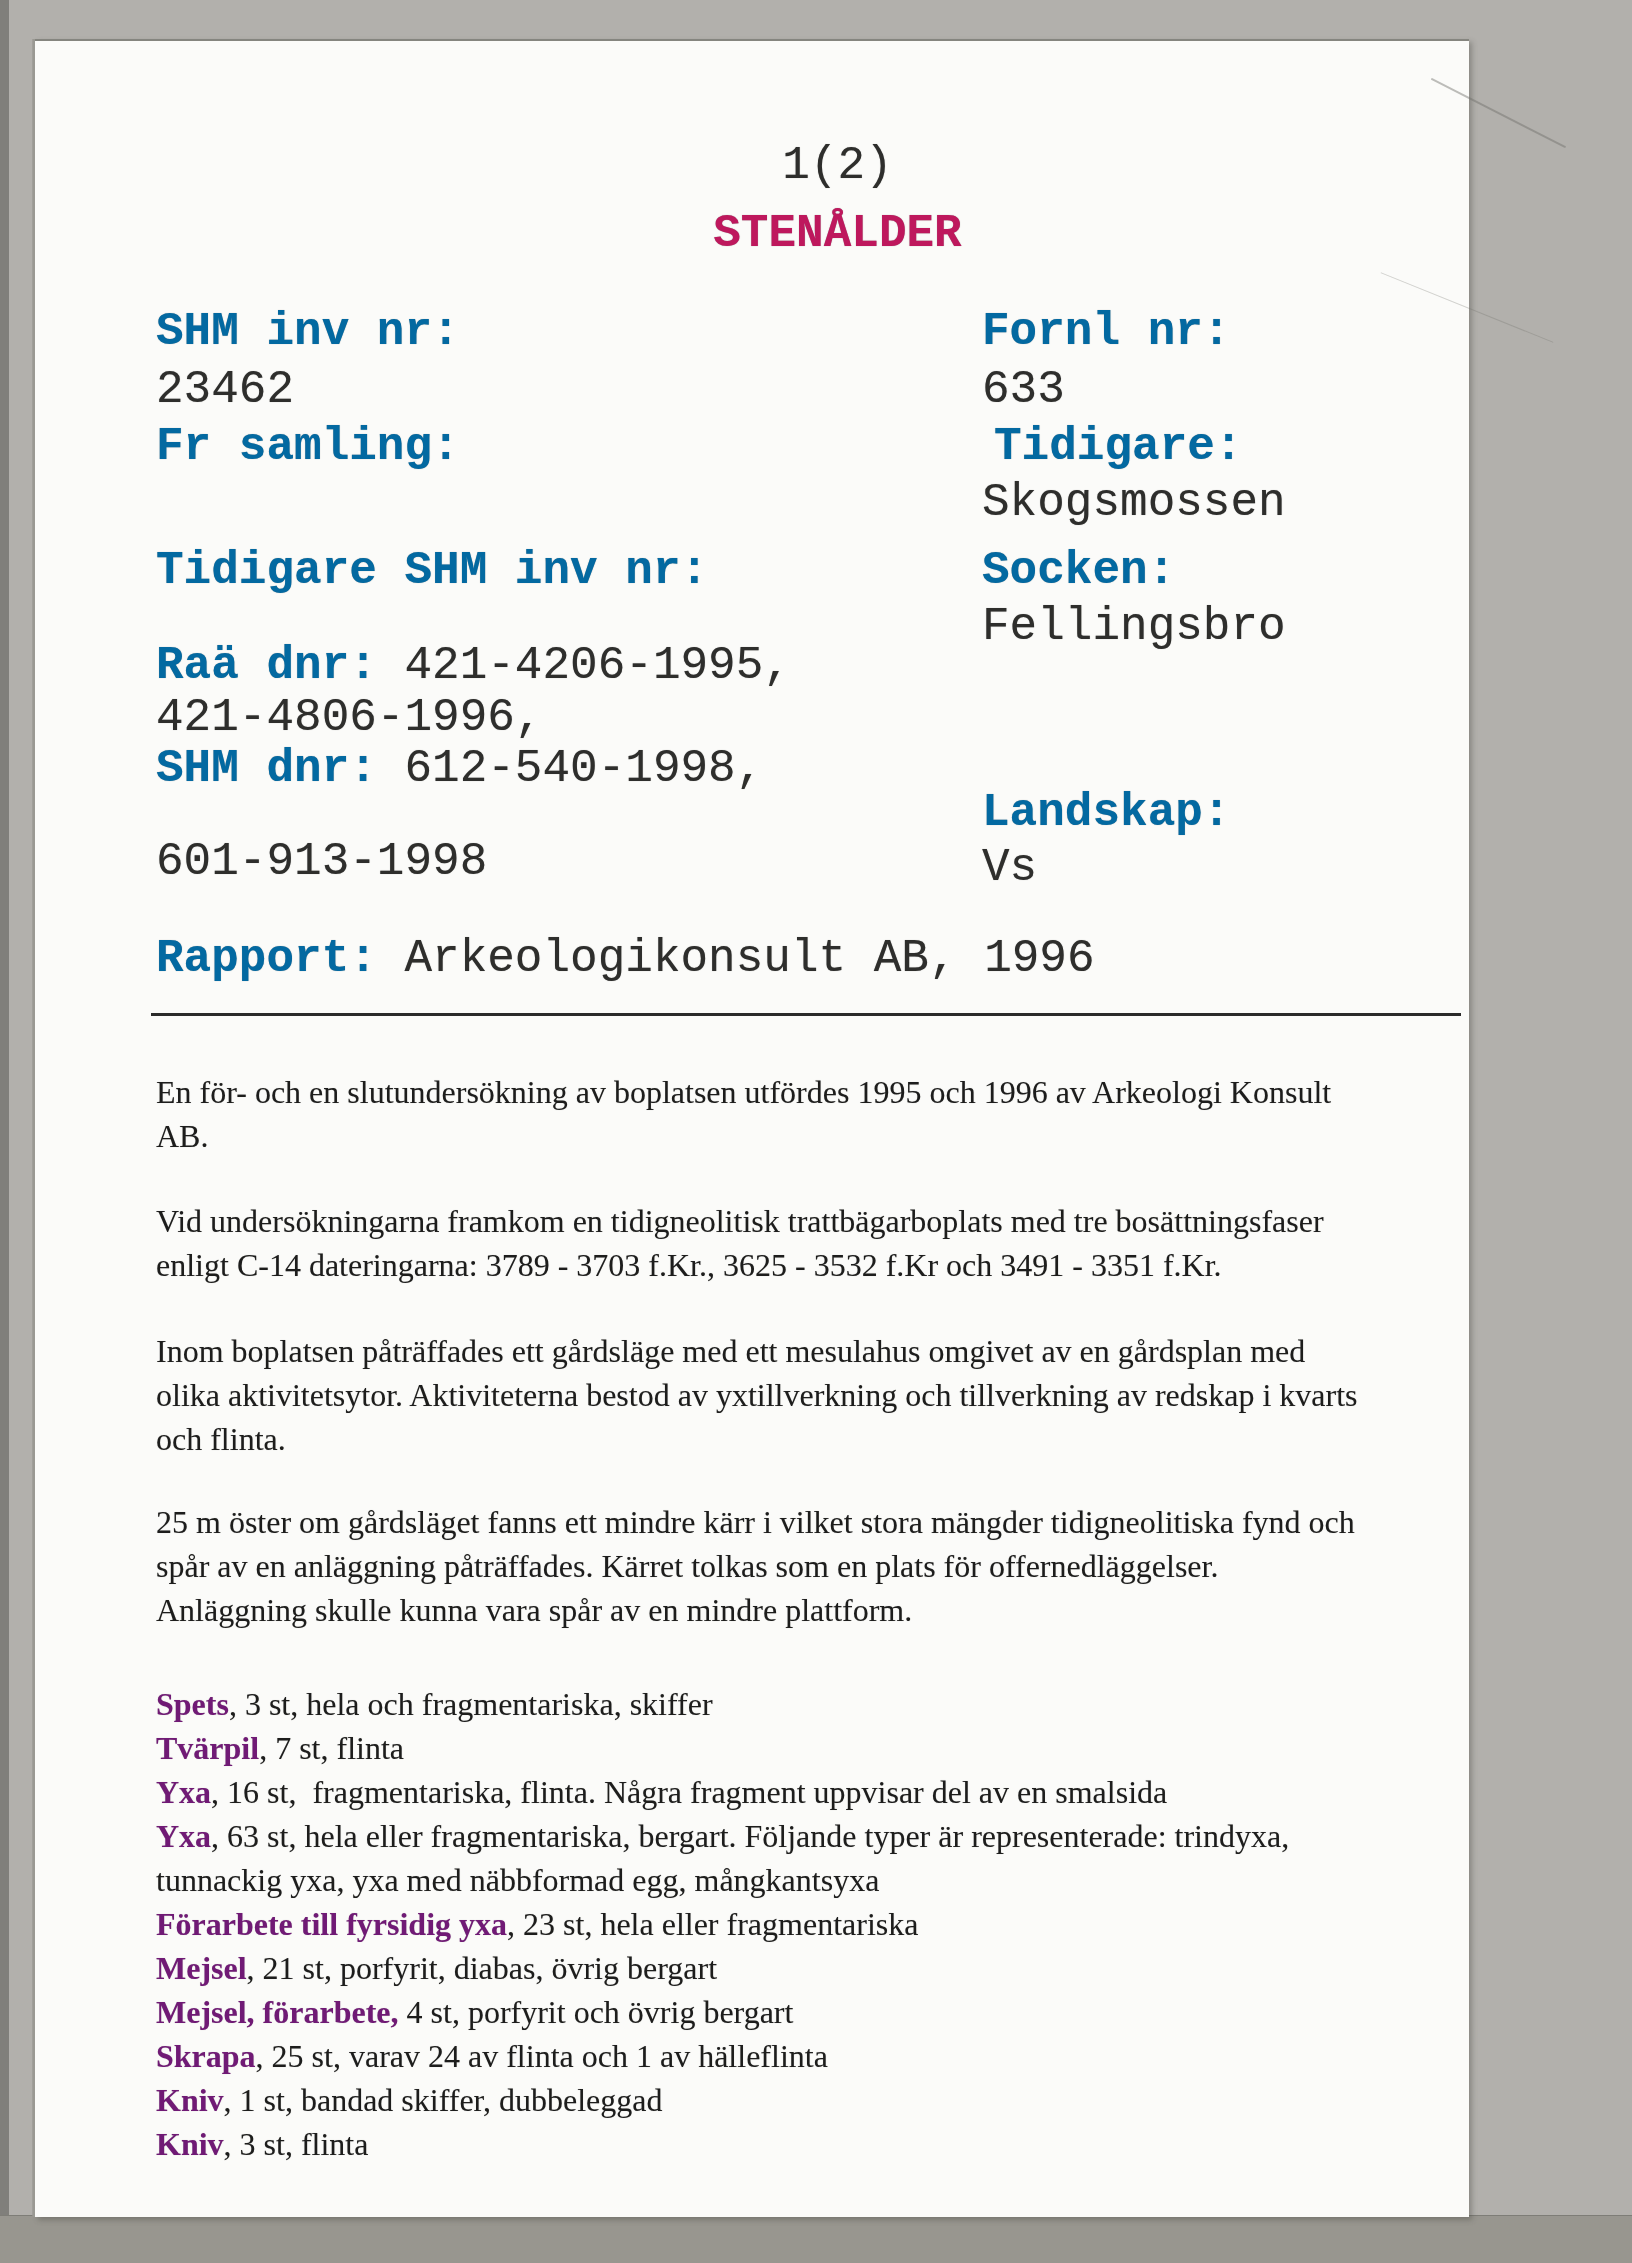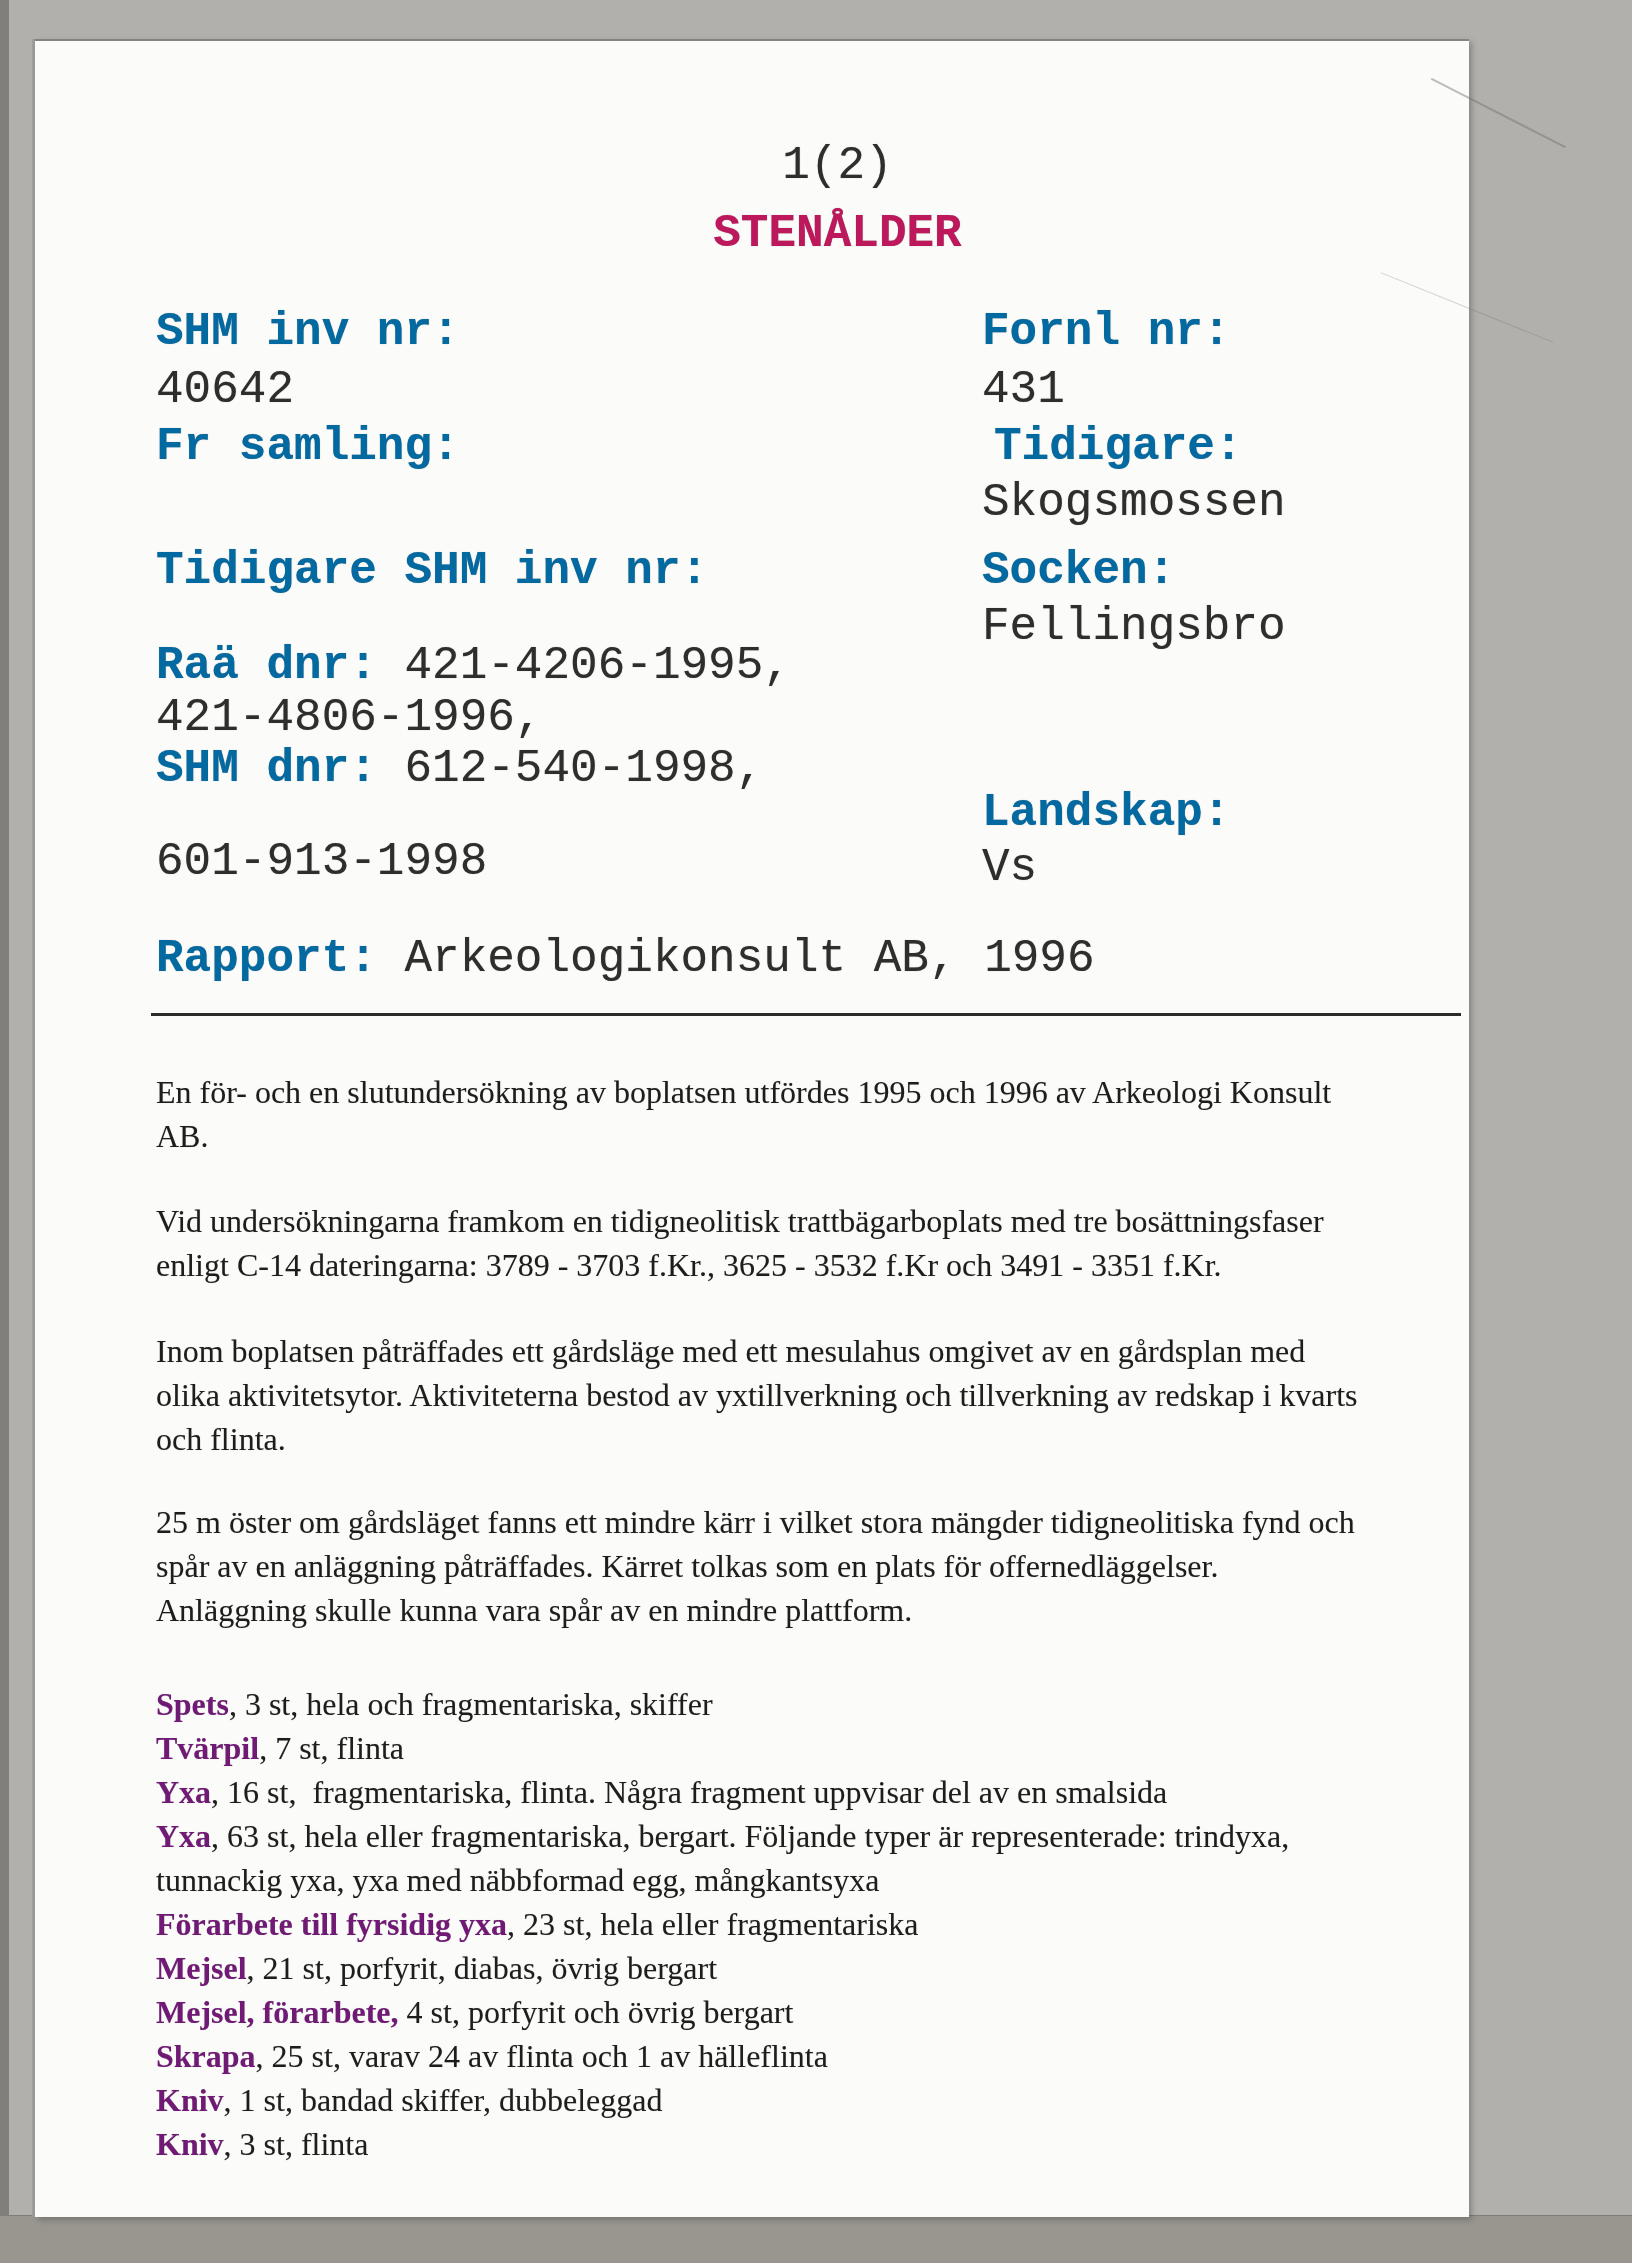--- a/index.html
+++ b/index.html
@@ -89,32 +89,32 @@
 
   <div class="scratch s1"></div>
   <div class="scratch s2"></div>
 
   <div class="doc-header">
     <div class="pageno">1(2)</div>
     <div class="title">STENÅLDER</div>
   </div>
 
   <div class="mono lbl f-shm-lbl">SHM inv nr:</div>
-  <div class="mono f-shm-val">40642</div>
+  <div class="mono f-shm-val">23462</div>
   <div class="mono lbl f-frsamling-lbl">Fr samling:</div>
   <div class="mono lbl f-tidigare-lbl">Tidigare SHM inv nr:</div>
 
   <div class="mono f-raa"><span class="lbl">Raä dnr:</span><span> 421-4206-1995,</span></div>
   <div class="mono f-raa2">421-4806-1996,</div>
 
   <div class="mono f-shmdnr"><span class="lbl">SHM dnr:</span><span> 612-540-1998,</span></div>
   <div class="mono f-shmdnr2">601-913-1998</div>
 
   <div class="mono lbl f-fornl-lbl">Fornl nr:</div>
-  <div class="mono f-fornl-val">431</div>
+  <div class="mono f-fornl-val">633</div>
   <div class="mono lbl f-fyndplats-lbl">Tidigare:</div>
   <div class="mono f-fyndplats-val">Skogsmossen</div>
   <div class="mono lbl f-socken-lbl">Socken:</div>
   <div class="mono f-socken-val">Fellingsbro</div>
   <div class="mono lbl f-landskap-lbl">Landskap:</div>
   <div class="mono f-landskap-val">Vs</div>
 
   <div class="mono f-rapport"><span class="lbl">Rapport:</span><span> Arkeologikonsult AB, 1996</span></div>
 
   <div class="rule"></div>

